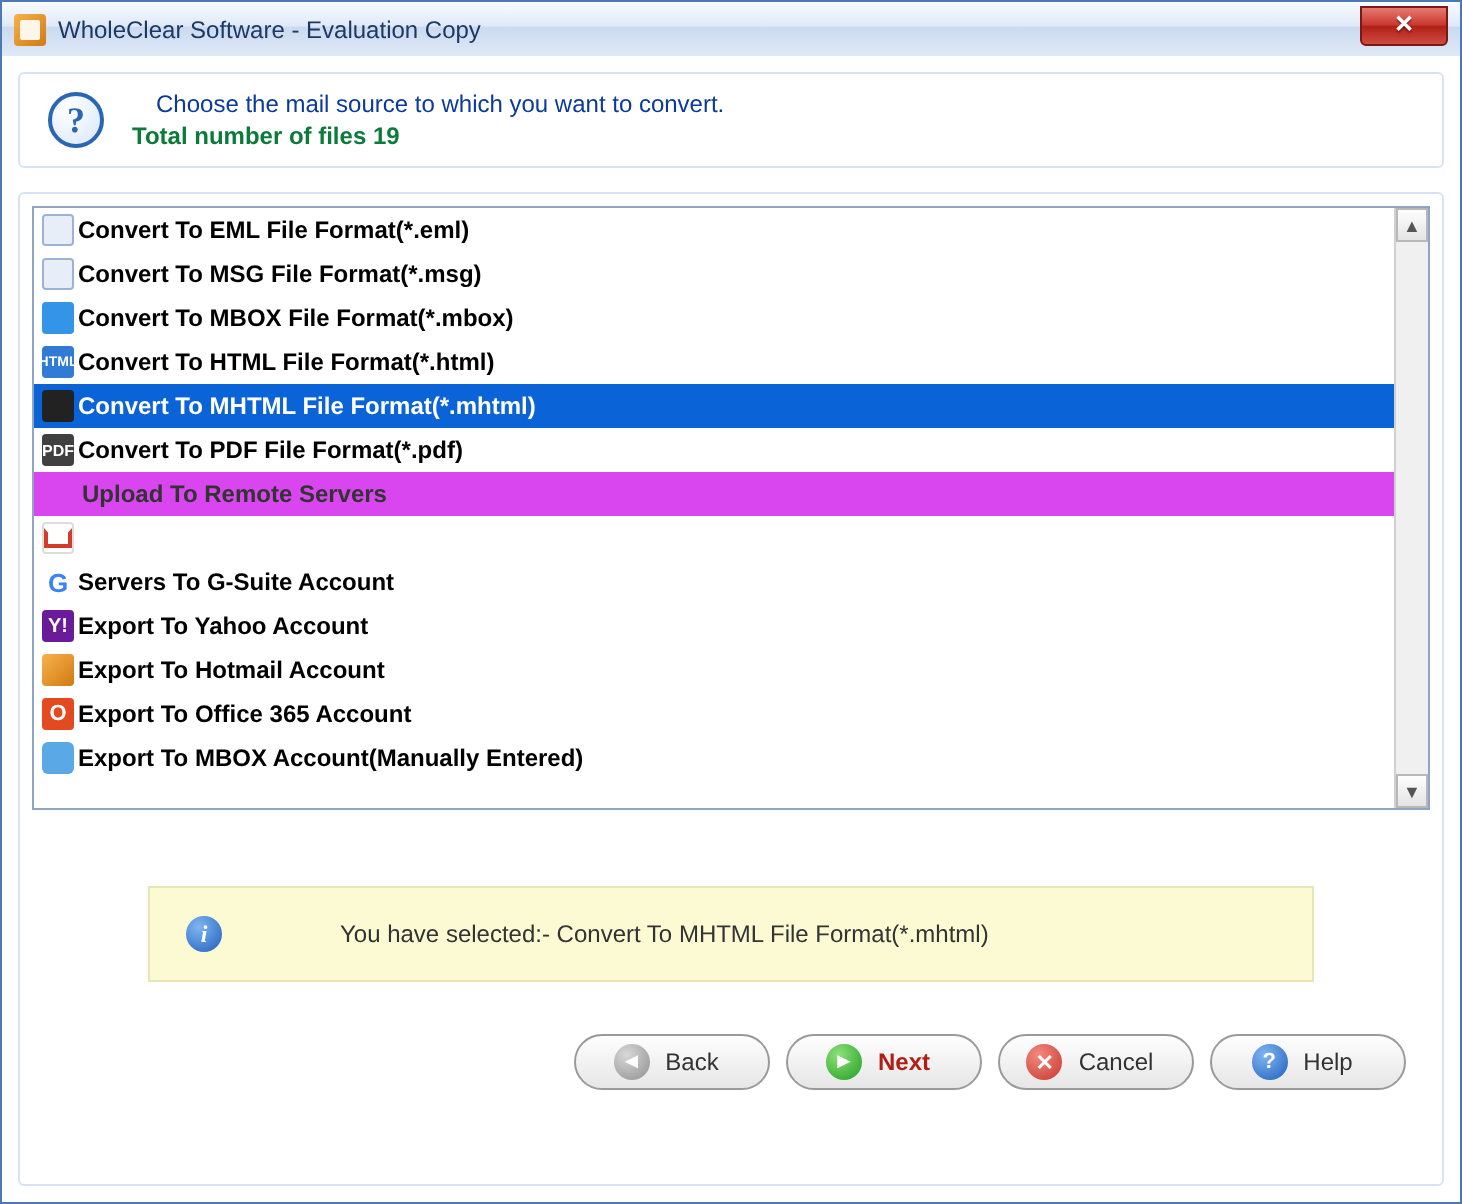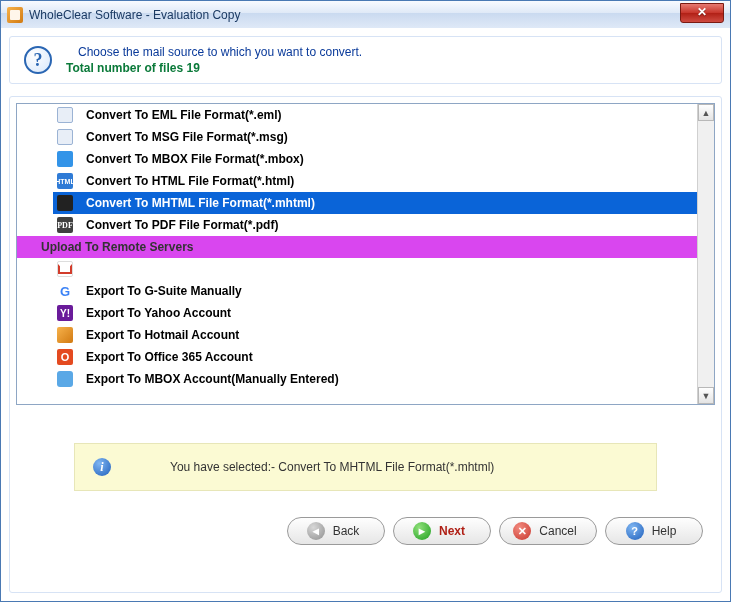--- a/index.html
+++ b/index.html
@@ -103,24 +103,23 @@
   }
   .list-body {
     flex:1;
     overflow:hidden;
   }
   .list-row {
     display:flex;
     align-items:center;
     height:22px;
     padding:0 4px;
-    gap:13px;
+    gap:2px;
     white-space:nowrap;
     cursor:default;
-    margin-left:36px;
   }
   .list-row.selected {
     background:#0a64d8;
     color:#fff;
   }
   .list-text { font-weight:bold; color:#000; }
   .list-row.selected .list-text { color:#fff; }
   .section-header {
     background:#d946ef;
     height:22px;
@@ -134,21 +133,21 @@
     display:inline-flex;align-items:center;justify-content:center;
     font-size:11px;font-weight:bold;
     border-radius:2px;
     flex-shrink:0;
   }
   .icon-eml{background:#e8eef7;border:1px solid #9bb3d4;color:#3d5f95;}
   .icon-msg{background:#e8eef7;border:1px solid #9bb3d4;color:#3d5f95;}
   .icon-mbox{background:#3394e8;color:#fff;}
   .icon-html{background:#2f7bd6;color:#fff;font-size:7px;}
   .icon-mhtml{background:#222;color:#fff;}
-  .icon-pdf{background:#404040;color:#fff;font-size:8px;font-family:Liberation Serif, serif;}
+  .icon-pdf{background:#404040;color:#fff;font-size:8px;}
   .icon-gmail{background:#fff;border:1px solid #ddd;}
   .icon-gmail::before{content:"";width:12px;height:8px;border:2px solid #d23c2b;border-top:none;clip-path:polygon(0 0,50% 80%,100% 0,100% 100%,0 100%);}
   .icon-gsuite{color:#3b82f6;font-weight:bold;font-size:13px;}
   .icon-yahoo{background:#6a1b9a;color:#fff;font-size:10px;}
   .icon-hotmail{background:linear-gradient(135deg,#f7b24b,#d17a12);}
   .icon-o365{background:#e44a20;color:#fff;font-size:11px;}
   .icon-imap{background:#5aa8e6;border-radius:3px;}
   .scrollbar {
     width:17px;
     background:#f0f0f0;
@@ -247,21 +246,21 @@
           <div class="list-row">
             <span class="icon icon-pdf">PDF</span>
             <span class="list-text">Convert To PDF File Format(*.pdf)</span>
           </div>
           <div class="section-header">Upload To Remote Servers</div>
           <div class="list-row">
             <span class="icon icon-gmail"></span>
           </div>
           <div class="list-row">
             <span class="icon icon-gsuite">G</span>
-            <span class="list-text">Export To G-Suite Manually</span>
+            <span class="list-text">Servers To G-Suite Account</span>
           </div>
           <div class="list-row">
             <span class="icon icon-yahoo">Y!</span>
             <span class="list-text">Export To Yahoo Account</span>
           </div>
           <div class="list-row">
             <span class="icon icon-hotmail"></span>
             <span class="list-text">Export To Hotmail Account</span>
           </div>
           <div class="list-row">

